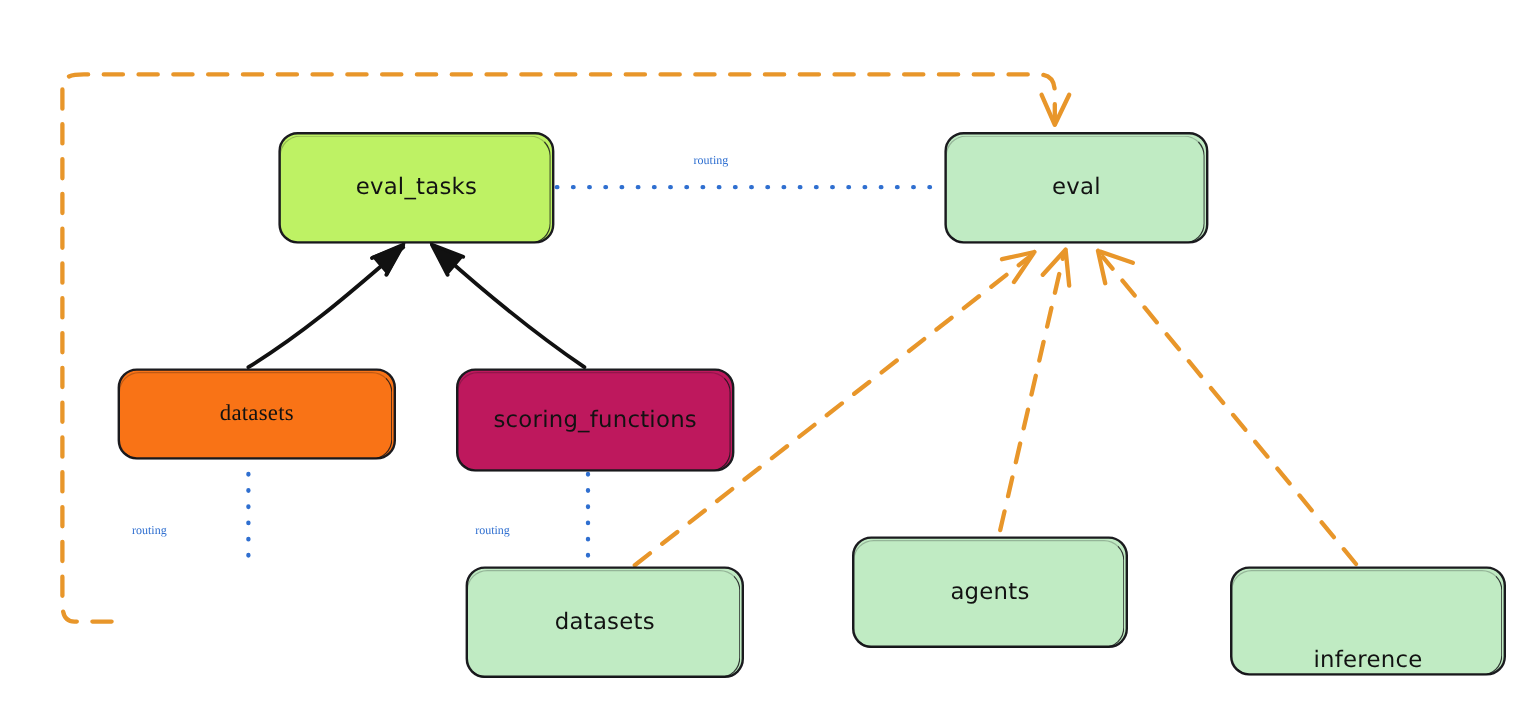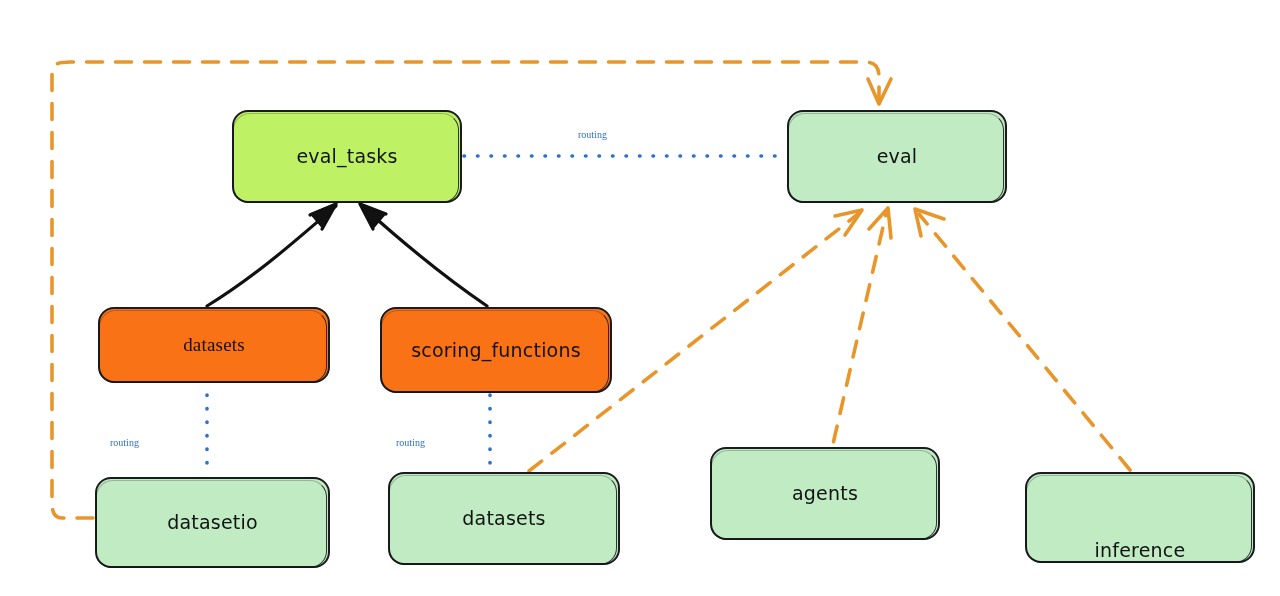--- a/index.html
+++ b/index.html
@@ -134,27 +134,24 @@
   </div>
 
   <div class="node provider" style="left: 787px; top: 110px; width: 220px; height: 93px; background: rgb(192, 235, 195); border-color: rgb(27, 27, 31);">
     <span class="label">eval</span>
   </div>
 
   <div class="node api" style="left: 98px; top: 307px; width: 232px; height: 76px; background: #f97316; border-color: rgb(27, 27, 31); font-family: Liberation Serif, serif;">
     <span class="label">datasets</span>
   </div>
 
-  <div class="node api" style="left: 380px; top: 307px; width: 232px; height: 86px; background: #f97316; border-color: rgb(27, 27, 31);">
+  <div class="node api" style="left: 380px; top: 307px; width: 232px; height: 86px; background: #be185d; border-color: rgb(27, 27, 31);">
     <span class="label">scoring_functions</span>
   </div>
 
-  <div class="node provider" style="left: 95px; top: 477px; width: 235px; height: 91px; background: rgb(192, 235, 195); border-color: rgb(27, 27, 31);">
-    <span class="label">datasetio</span>
-  </div>
 
   <div class="node provider" style="left: 388px; top: 472px; width: 232px; height: 93px; background: rgb(192, 235, 195); border-color: rgb(27, 27, 31);">
     <span class="label">datasets</span>
   </div>
 
   <div class="node provider" style="left: 710px; top: 447px; width: 230px; height: 93px; background: rgb(192, 235, 195); border-color: rgb(27, 27, 31);">
     <span class="label">agents</span>
   </div>
 
   <div class="node provider" style="left: 1025px; top: 472px; width: 230px; height: 91px; background: rgb(192, 235, 195); border-color: rgb(27, 27, 31); align-items: flex-end;">

